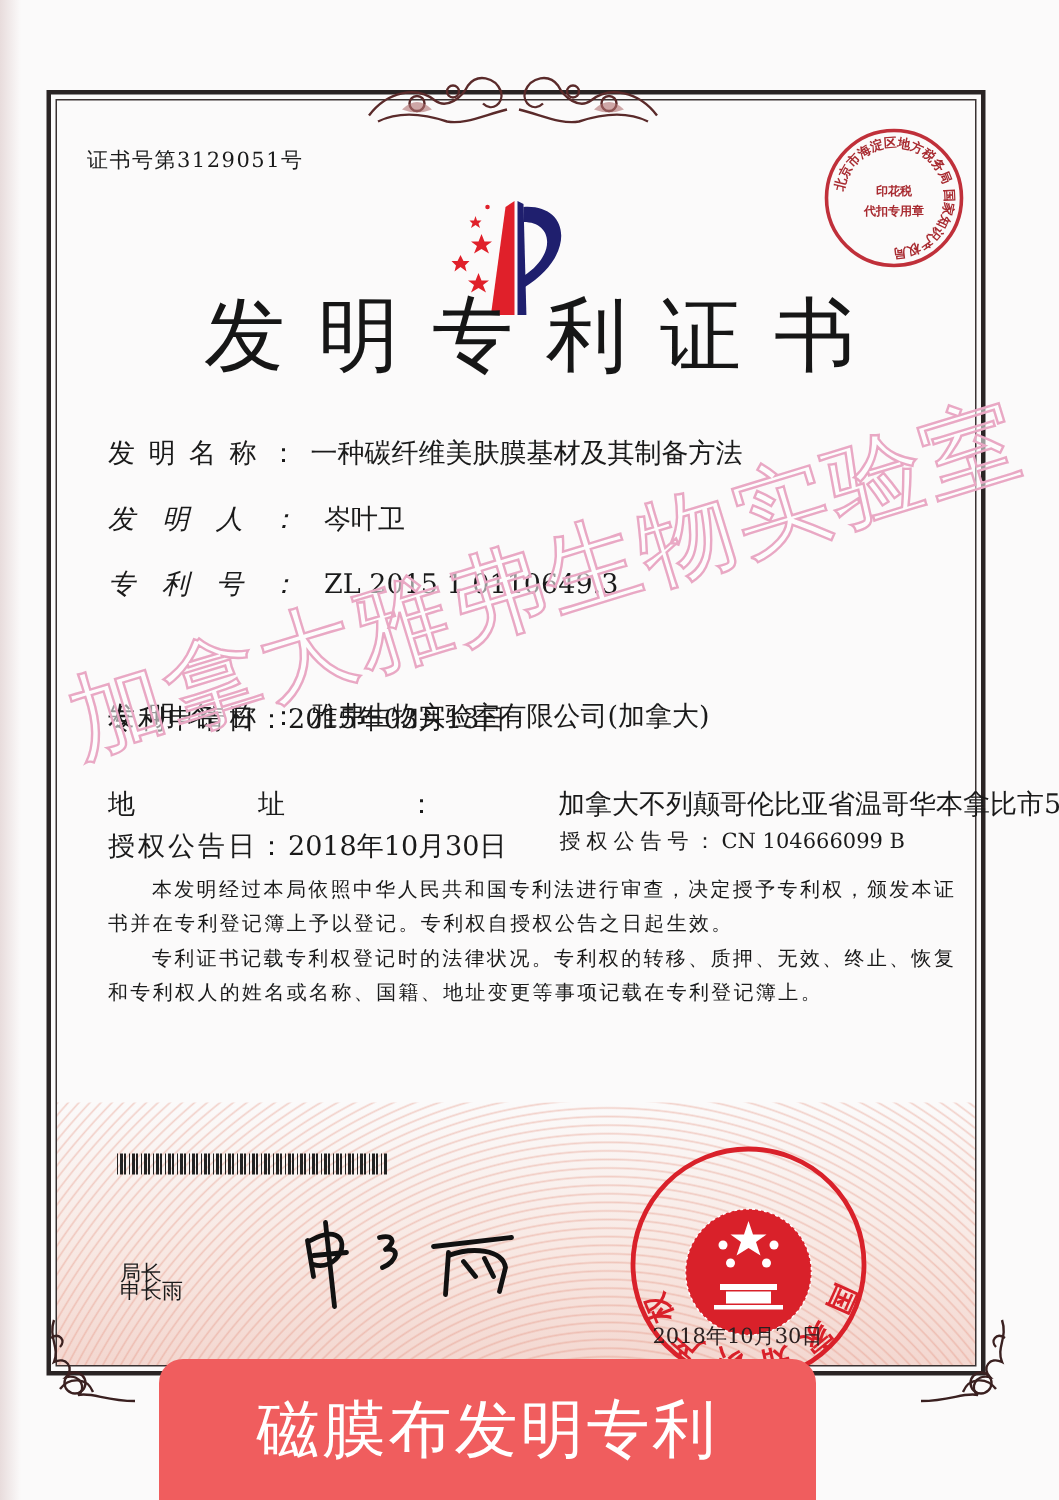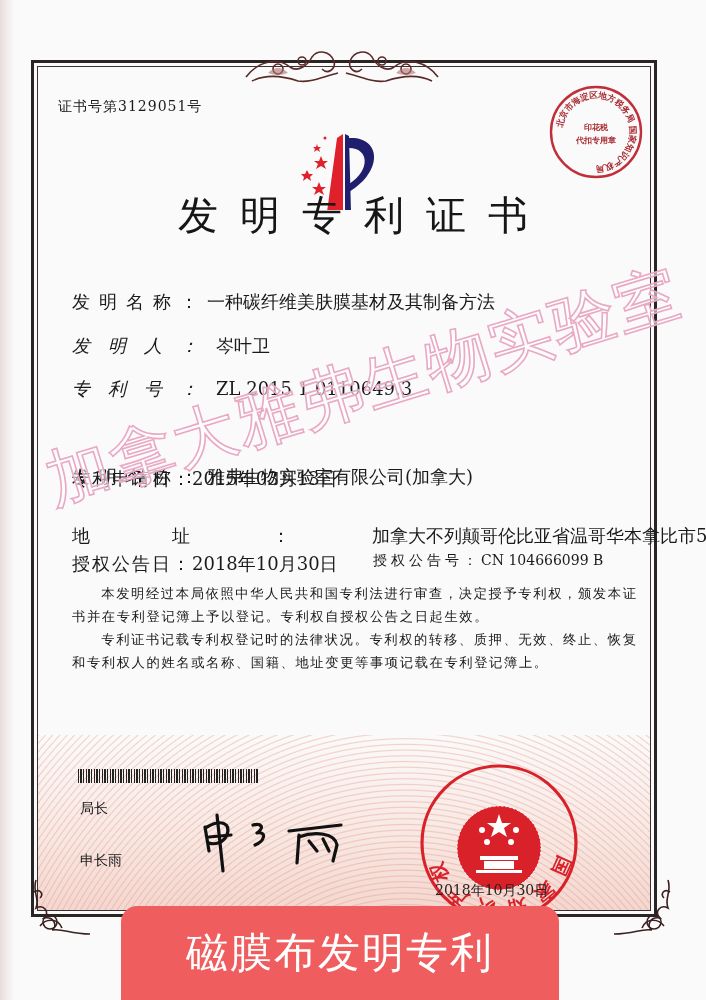--- a/index.html
+++ b/index.html
@@ -36,21 +36,21 @@
 
   .cert-no {
     position: absolute; left: 58px; top: 98px; font-size: 14px; letter-spacing: 1px;
   }
   .tax-seal {
     position: absolute; left: 548px; top: 84px; width: 96px; height: 96px;
   }
   .logo { position: absolute; left: 285px; top: 100px; width: 120px; height: 110px; }
   .title {
     position: absolute; left: 0; width: 706px; top: 188px; text-align: center;
-    font-size: 40px; letter-spacing: 22px; text-indent: 22px; color: #161616;
+    font-size: 54px; letter-spacing: 22px; text-indent: 22px; color: #161616;
     font-family: Liberation Mono, monospace; font-weight: 400;
   }
 
   .field { position: absolute; left: 72px; font-size: 18px; white-space: nowrap; }
   .field .lbl { display: inline-block; }
   .f1 { top: 290px; }
   .f2 { top: 334px; }
   .f3 { top: 377px; }
   .f4 { top: 443px; margin-top: 24px; }
   .f5 { top: 465px; }
@@ -65,40 +65,40 @@
     position: absolute; left: 72px; width: 568px; top: 582px;
     font-size: 13.3px; line-height: 23px; letter-spacing: 1.6px;
     font-family: "DejaVu Serif", "Liberation Serif", serif;
   }
   .body-text p { margin: 0; text-indent: 2.2em; }
 
   .barcode {
     position: absolute; left: 78px; top: 769px; width: 180px; height: 14px;
     background: repeating-linear-gradient(90deg, #222 0px, #222 1px, transparent 1px, transparent 2px, #222 2px, #222 4px, transparent 4px, transparent 5px, #222 5px, #222 6px, transparent 6px, transparent 8px);
   }
-  .director-title { position: absolute; left: 80px; top: 800px; font-size: 14px; font-family: Liberation Mono, monospace; }
+  .director-title { position: absolute; left: 80px; top: 840px; font-size: 14px; font-family: Liberation Mono, monospace; }
   .director-name { position: absolute; left: 80px; top: 852px; font-size: 14px; font-family: Liberation Serif, serif; }
   .signature { position: absolute; left: 195px; top: 805px; width: 160px; height: 70px; }
 
   .official-seal { position: absolute; left: 418px; top: 762px; width: 162px; height: 162px; }
   .seal-date {
     position: absolute; left: 435px; top: 882px; font-size: 14px; color: #2a2020;
   }
 
   .watermark {
     position: absolute; left: 48px; top: 440px;
     font-family: "DejaVu Sans", "Liberation Sans", sans-serif;
     font-size: 64px; color: rgba(255,255,255,0.55);
     -webkit-text-stroke: 1.6px #e9a8c4;
     transform: rotate(-17deg); transform-origin: left center;
     white-space: nowrap; letter-spacing: 2px;
   }
 
   .caption-banner {
-    position: absolute; left: 121px; top: 906px; width: 438px; height: 94px;
+    position: absolute; left: 106px; top: 906px; width: 438px; height: 94px;
     background: #f05d5e; border-radius: 16px 16px 0 0;
     display: flex; align-items: center; justify-content: center;
   }
   .caption-banner span {
     color: #ffffff; font-size: 42px; letter-spacing: 2px;
     font-family: "DejaVu Sans", "Liberation Sans", sans-serif;
   }
 </style>
 </head>
 <body>

